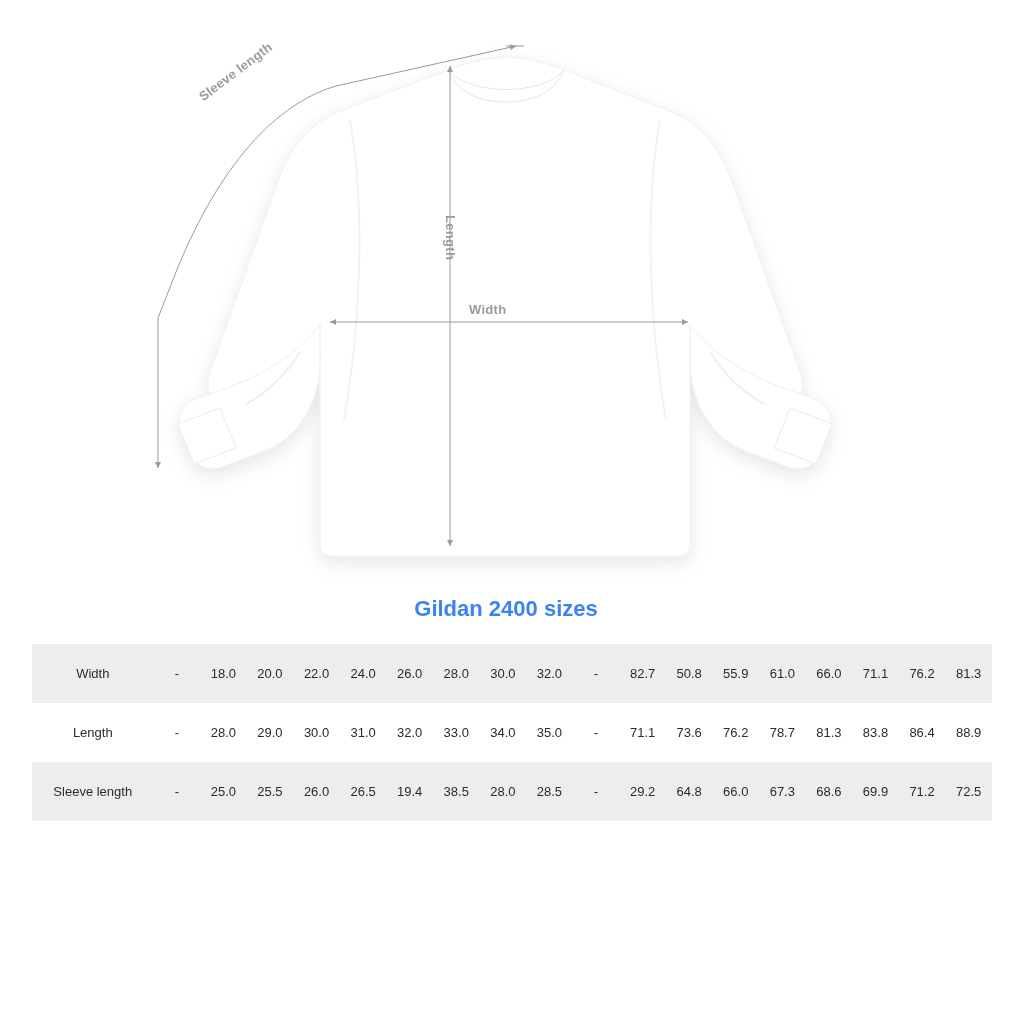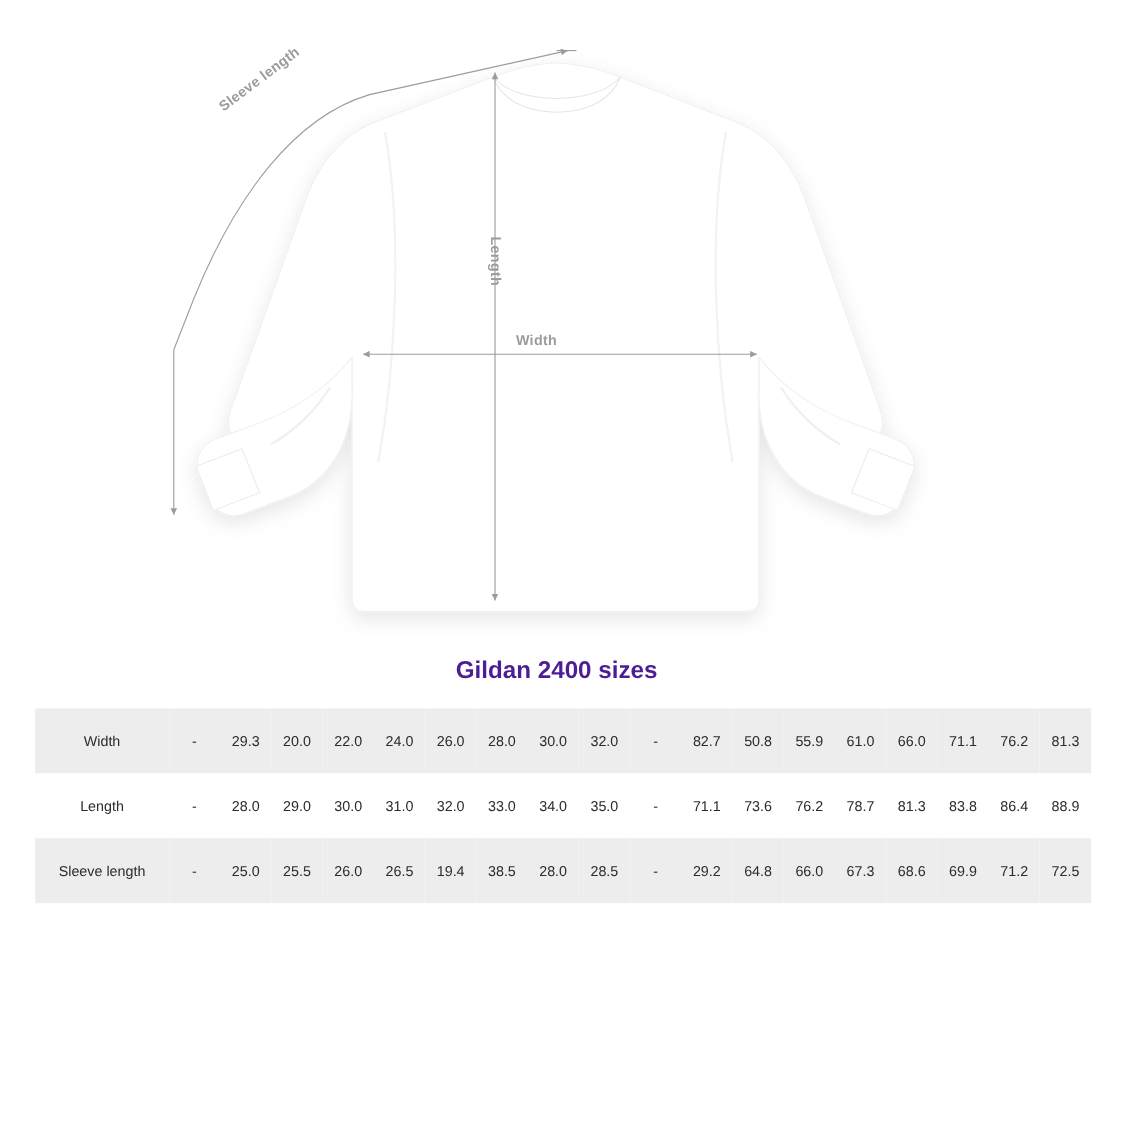--- a/index.html
+++ b/index.html
@@ -52,21 +52,21 @@
   }
 
   
   .title-block {
     text-align: center;
     margin-top: 16px;
   }
   .chart-title {
     font-size: 22px;
     font-weight: bold;
-    color: #4c1d95;
+    color: #3b82f6;
     margin: 0 12px 10px 0;
   }
   .chart-note {
     font-size: 12.5px;
     font-style: italic;
     color: #555;
     margin: 0;
   }
 
   
@@ -243,21 +243,21 @@
       <col class="col-size">
         <col class="col-size">
         <col class="col-size">
         <col class="col-size">
         <col class="col-size">
     </colgroup>
     <tbody id="table-body">
         <tr class="band">
           <td class="row-head-cell alt">Width</td>
           <td>-</td>
-          <td>29.3</td>
+          <td>18.0</td>
           <td>20.0</td>
           <td>22.0</td>
           <td>24.0</td>
           <td>26.0</td>
           <td>28.0</td>
           <td>30.0</td>
           <td>32.0</td>
           <td>-</td>
           <td>82.7</td>
           <td>50.8</td>

